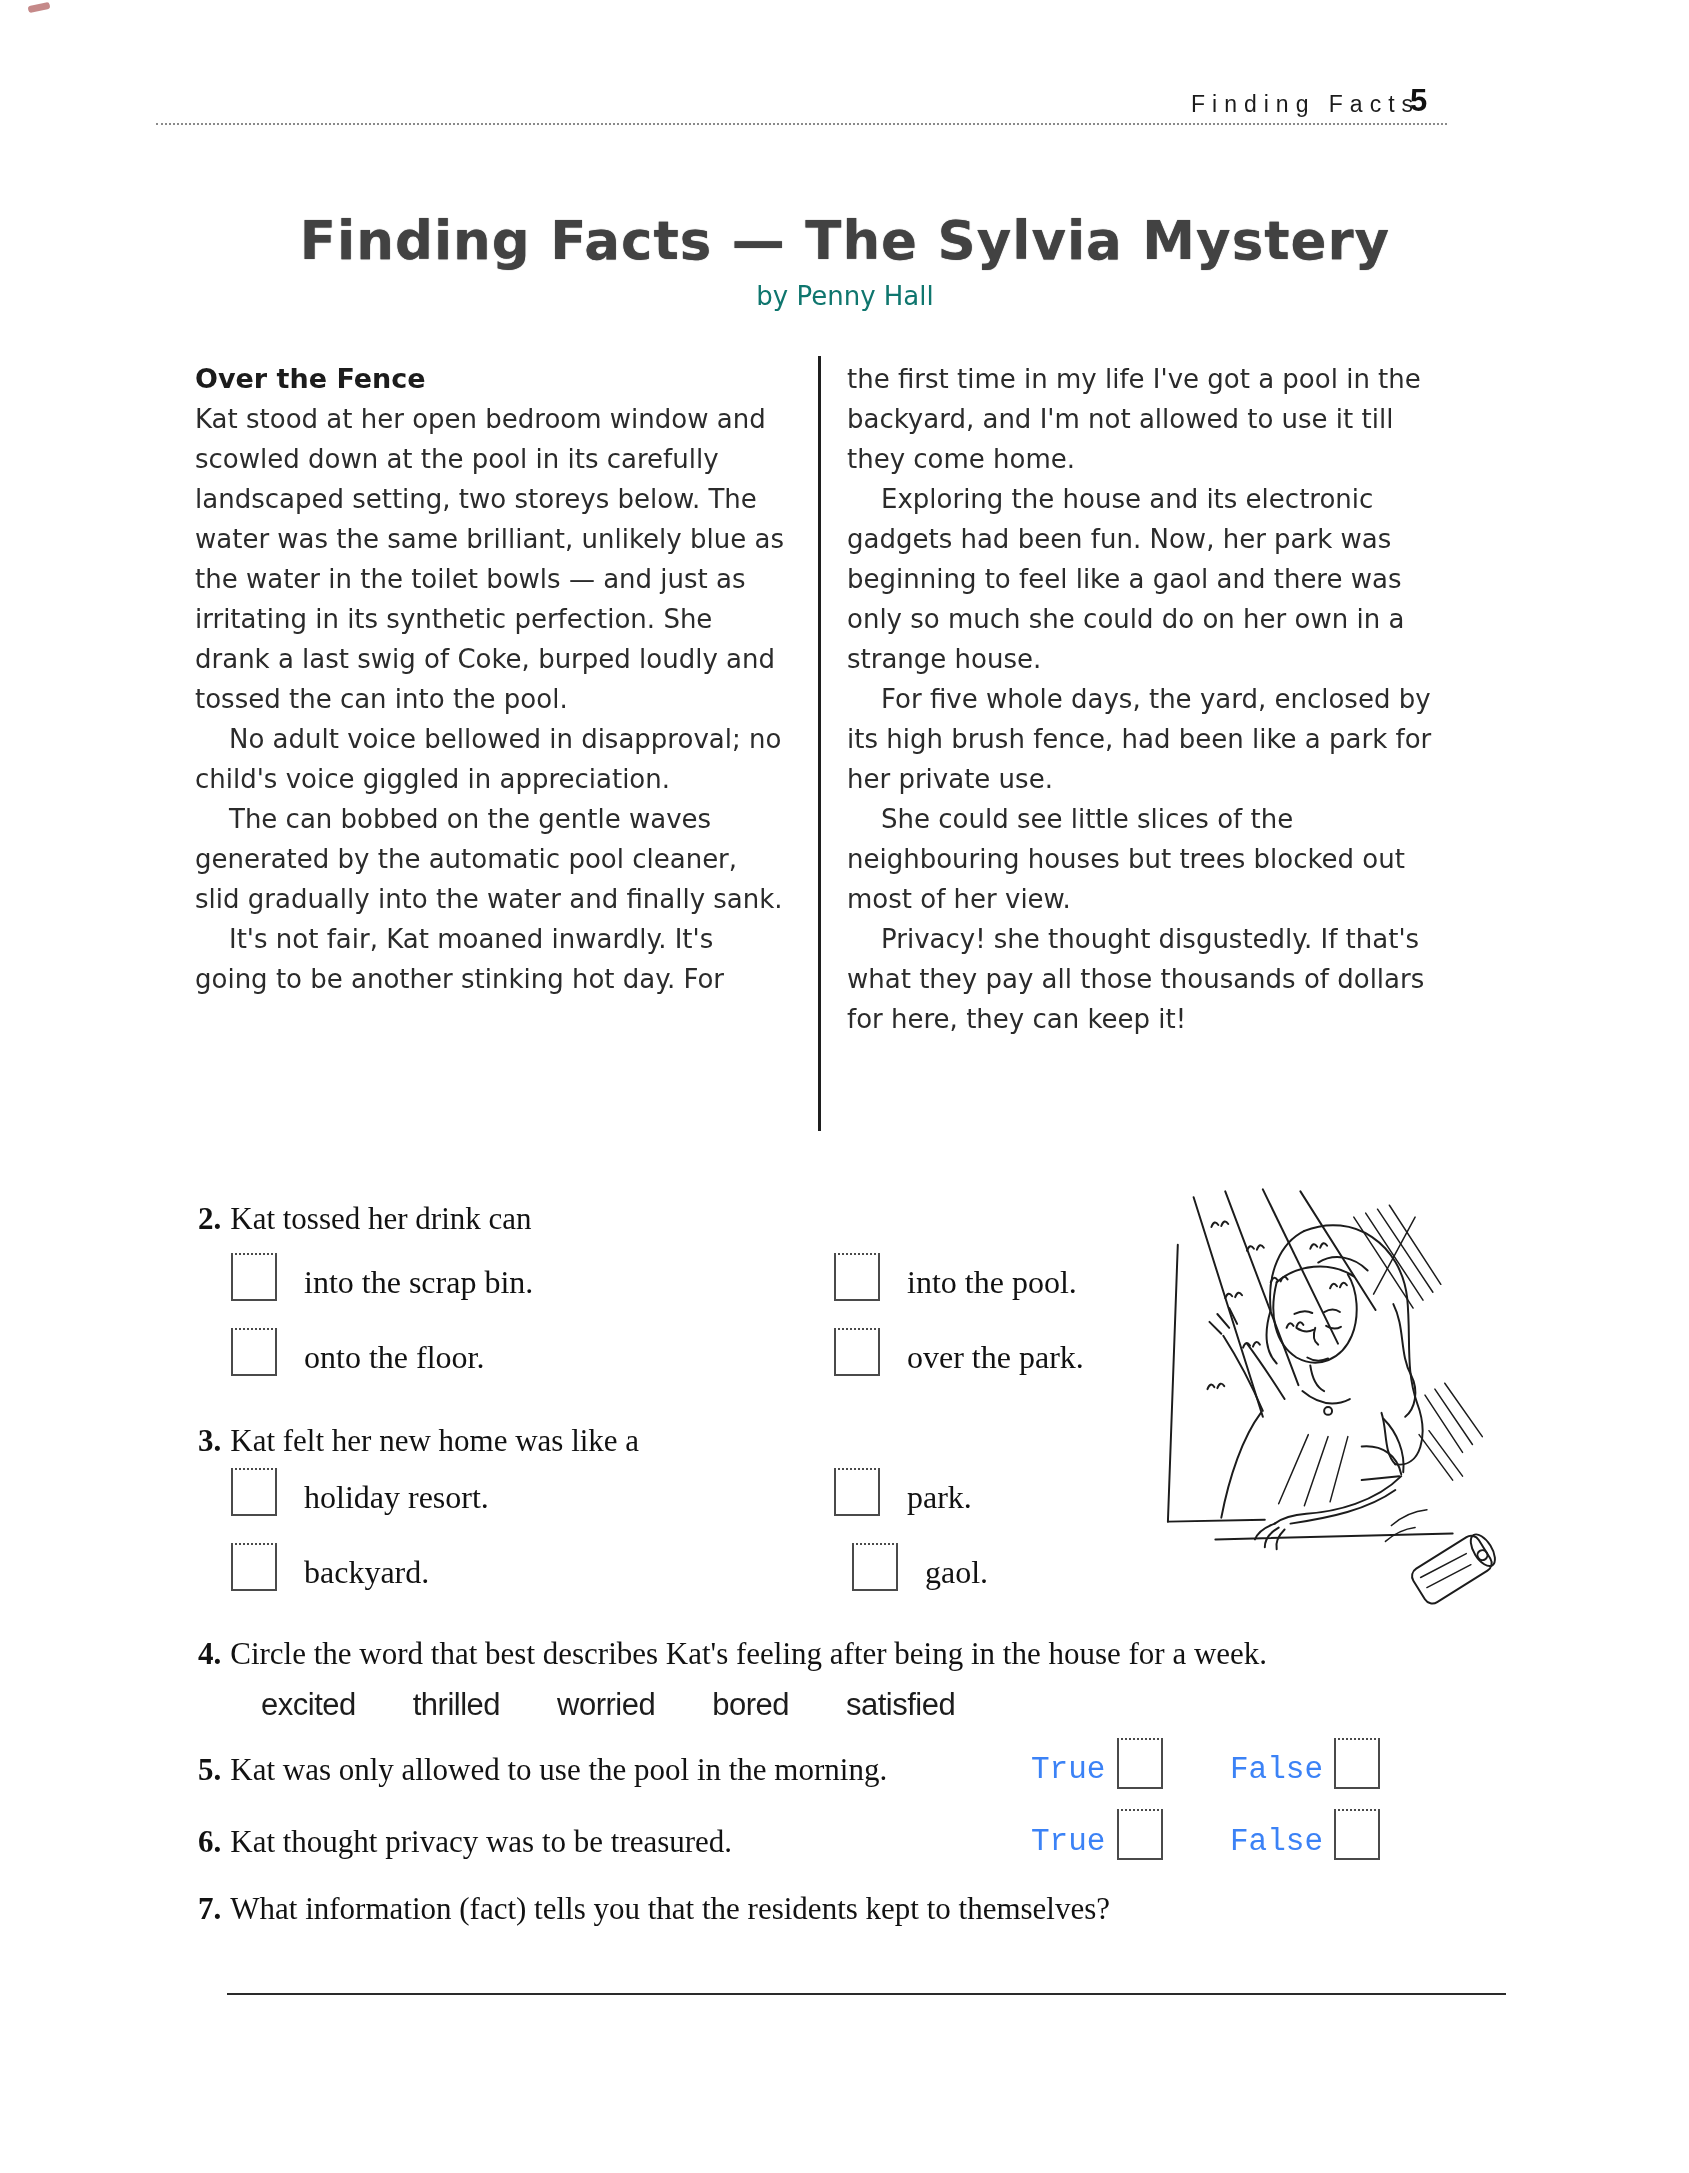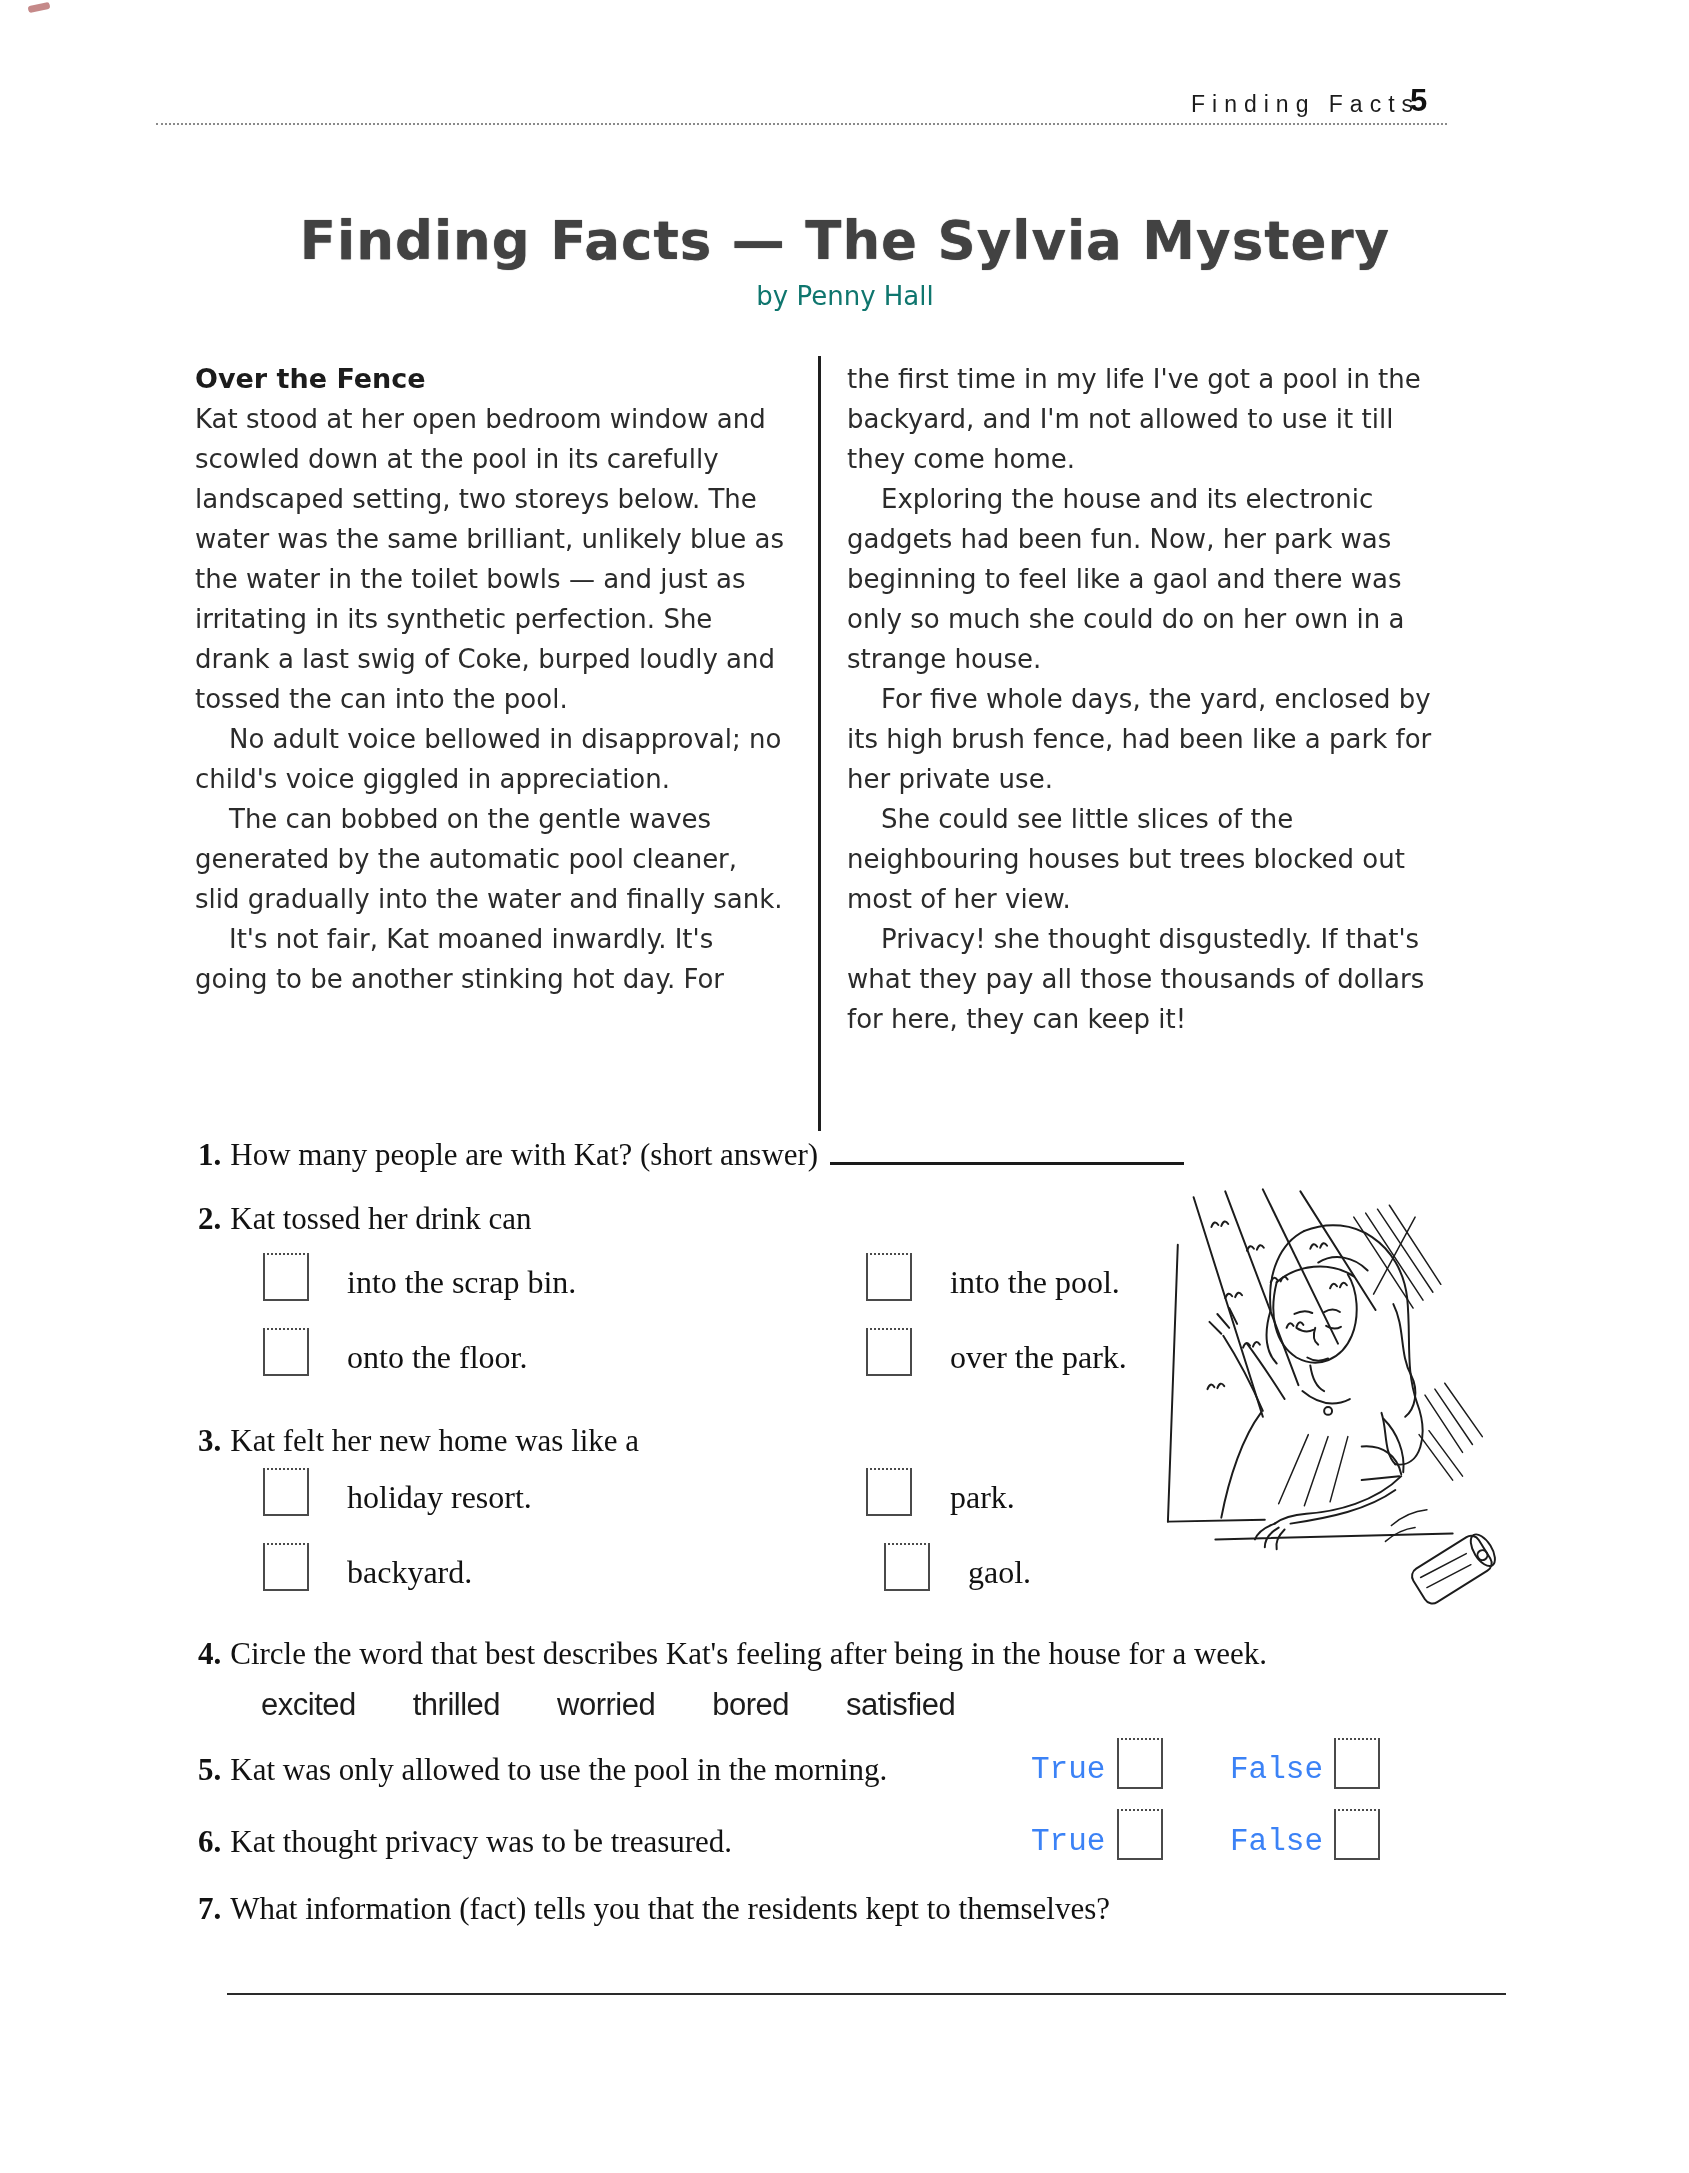--- a/index.html
+++ b/index.html
@@ -33,21 +33,21 @@
   .story-col p { text-indent:0; }
   .story-col p.ind { text-indent:34px; }
   .col-divider { position:absolute; left:818px; top:356px; width:3px; height:775px; background:#1f1f1f; }
 
   
   .q { position:absolute; font-family:"Liberation Serif",serif; font-size:31px; color:#121212; white-space:nowrap; }
   .q b { margin-right:9px; }
   .blank { display:inline-block; width:354px; border-bottom:3px solid #1a1a1a; height:30px;
     vertical-align:baseline; margin-left:12px; }
 
-  .opt { position:absolute; display:flex; align-items:flex-end; gap:38px;margin-left:32px; }
+  .opt { position:absolute; display:flex; align-items:flex-end; gap:27px; }
   .cb { display:inline-block; width:46px; height:48px; background:#fff;
     border:2px solid #4a4a4a; border-top-style:dotted; }
   .opt-label { font-family:"Liberation Serif",serif; font-size:32px; color:#121212;
     line-height:1; padding-bottom:3px; white-space:nowrap; }
 
   .words { position:absolute; left:261px; top:1687px; display:flex; gap:57px;
     font-family:"Liberation Sans",sans-serif; font-size:31px; color:#1d1d1d; }
   .words span { letter-spacing:-0.5px; }
 
   .tf-label { position:absolute; font-family:Liberation Mono, monospace; font-size:31px; color:#3b82f6; }
@@ -83,23 +83,20 @@
   </div>
   <div class="col-divider"></div>
   <div class="story-col col-right">
     <p>the first time in my life I've got a pool in the backyard, and I'm not allowed to use it till they come home.</p>
     <p class="ind">Exploring the house and its electronic gadgets had been fun. Now, her park was beginning to feel like a gaol and there was only so much she could do on her own in a strange house.</p>
     <p class="ind">For five whole days, the yard, enclosed by its high brush fence, had been like a park for her private use.</p>
     <p class="ind">She could see little slices of the neighbouring houses but trees blocked out most of her view.</p>
     <p class="ind">Privacy! she thought disgustedly. If that's what they pay all those thousands of dollars for here, they can keep it!</p>
   </div>
 
-  <div class="q" style="left:198px; top:1135px;">
-    <b>1.</b><span>How many people are with Kat? (short answer)</span><span class="blank"></span>
-  </div>
 
   <div class="q" style="left:198px; top:1201px;">
     <b>2.</b><span>Kat tossed her drink can</span>
   </div>
   <div class="opt" style="left:231px; top:1253px;">
     <span class="cb"></span>
     <span class="opt-label">into the scrap bin.</span>
   </div>
   <div class="opt" style="left:834px; top:1253px;">
     <span class="cb"></span>

